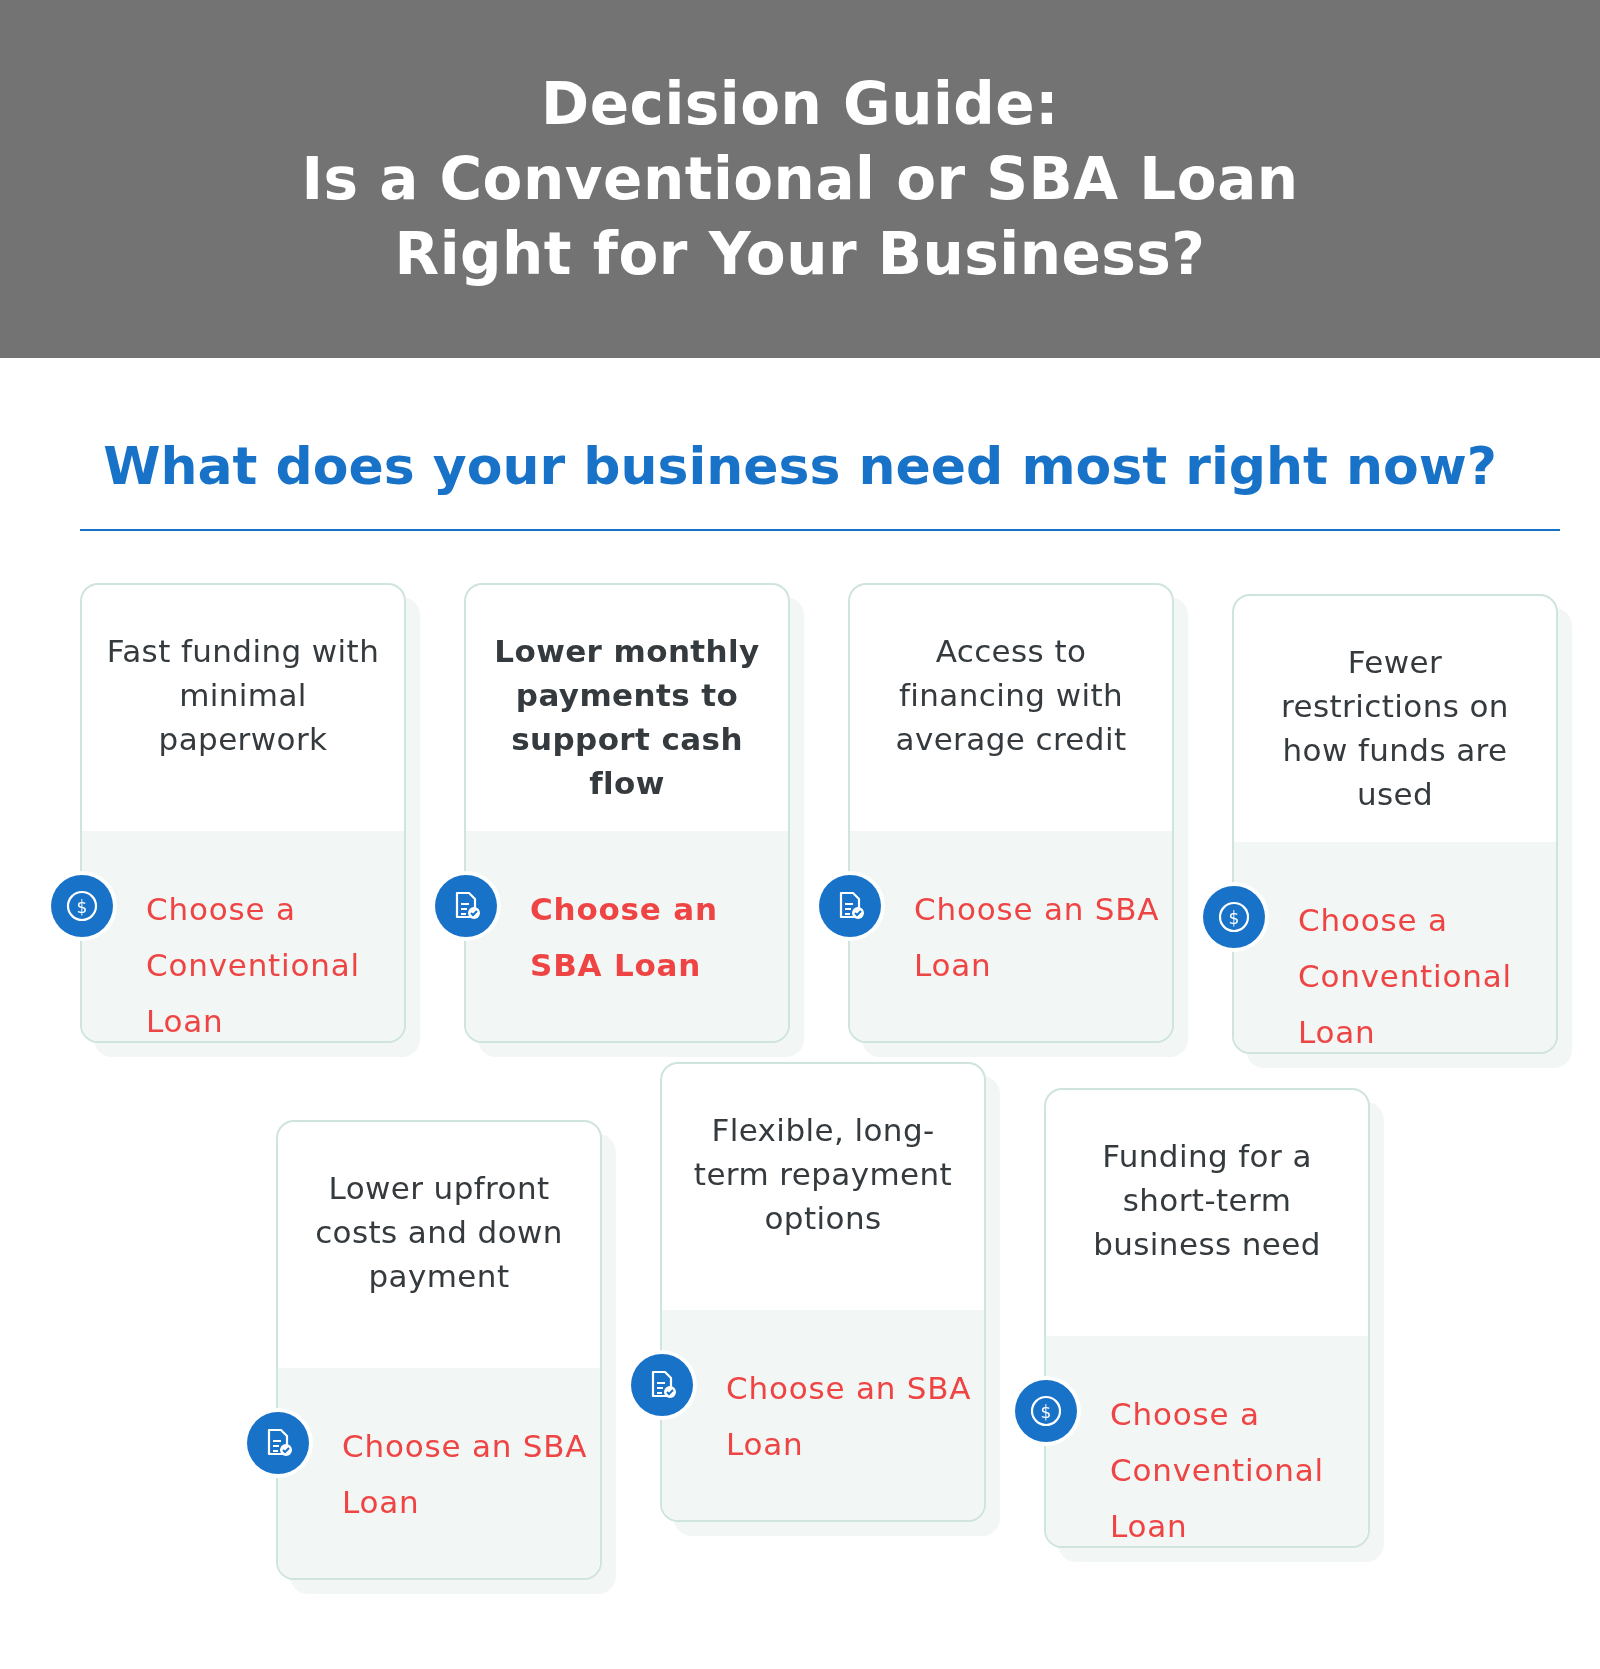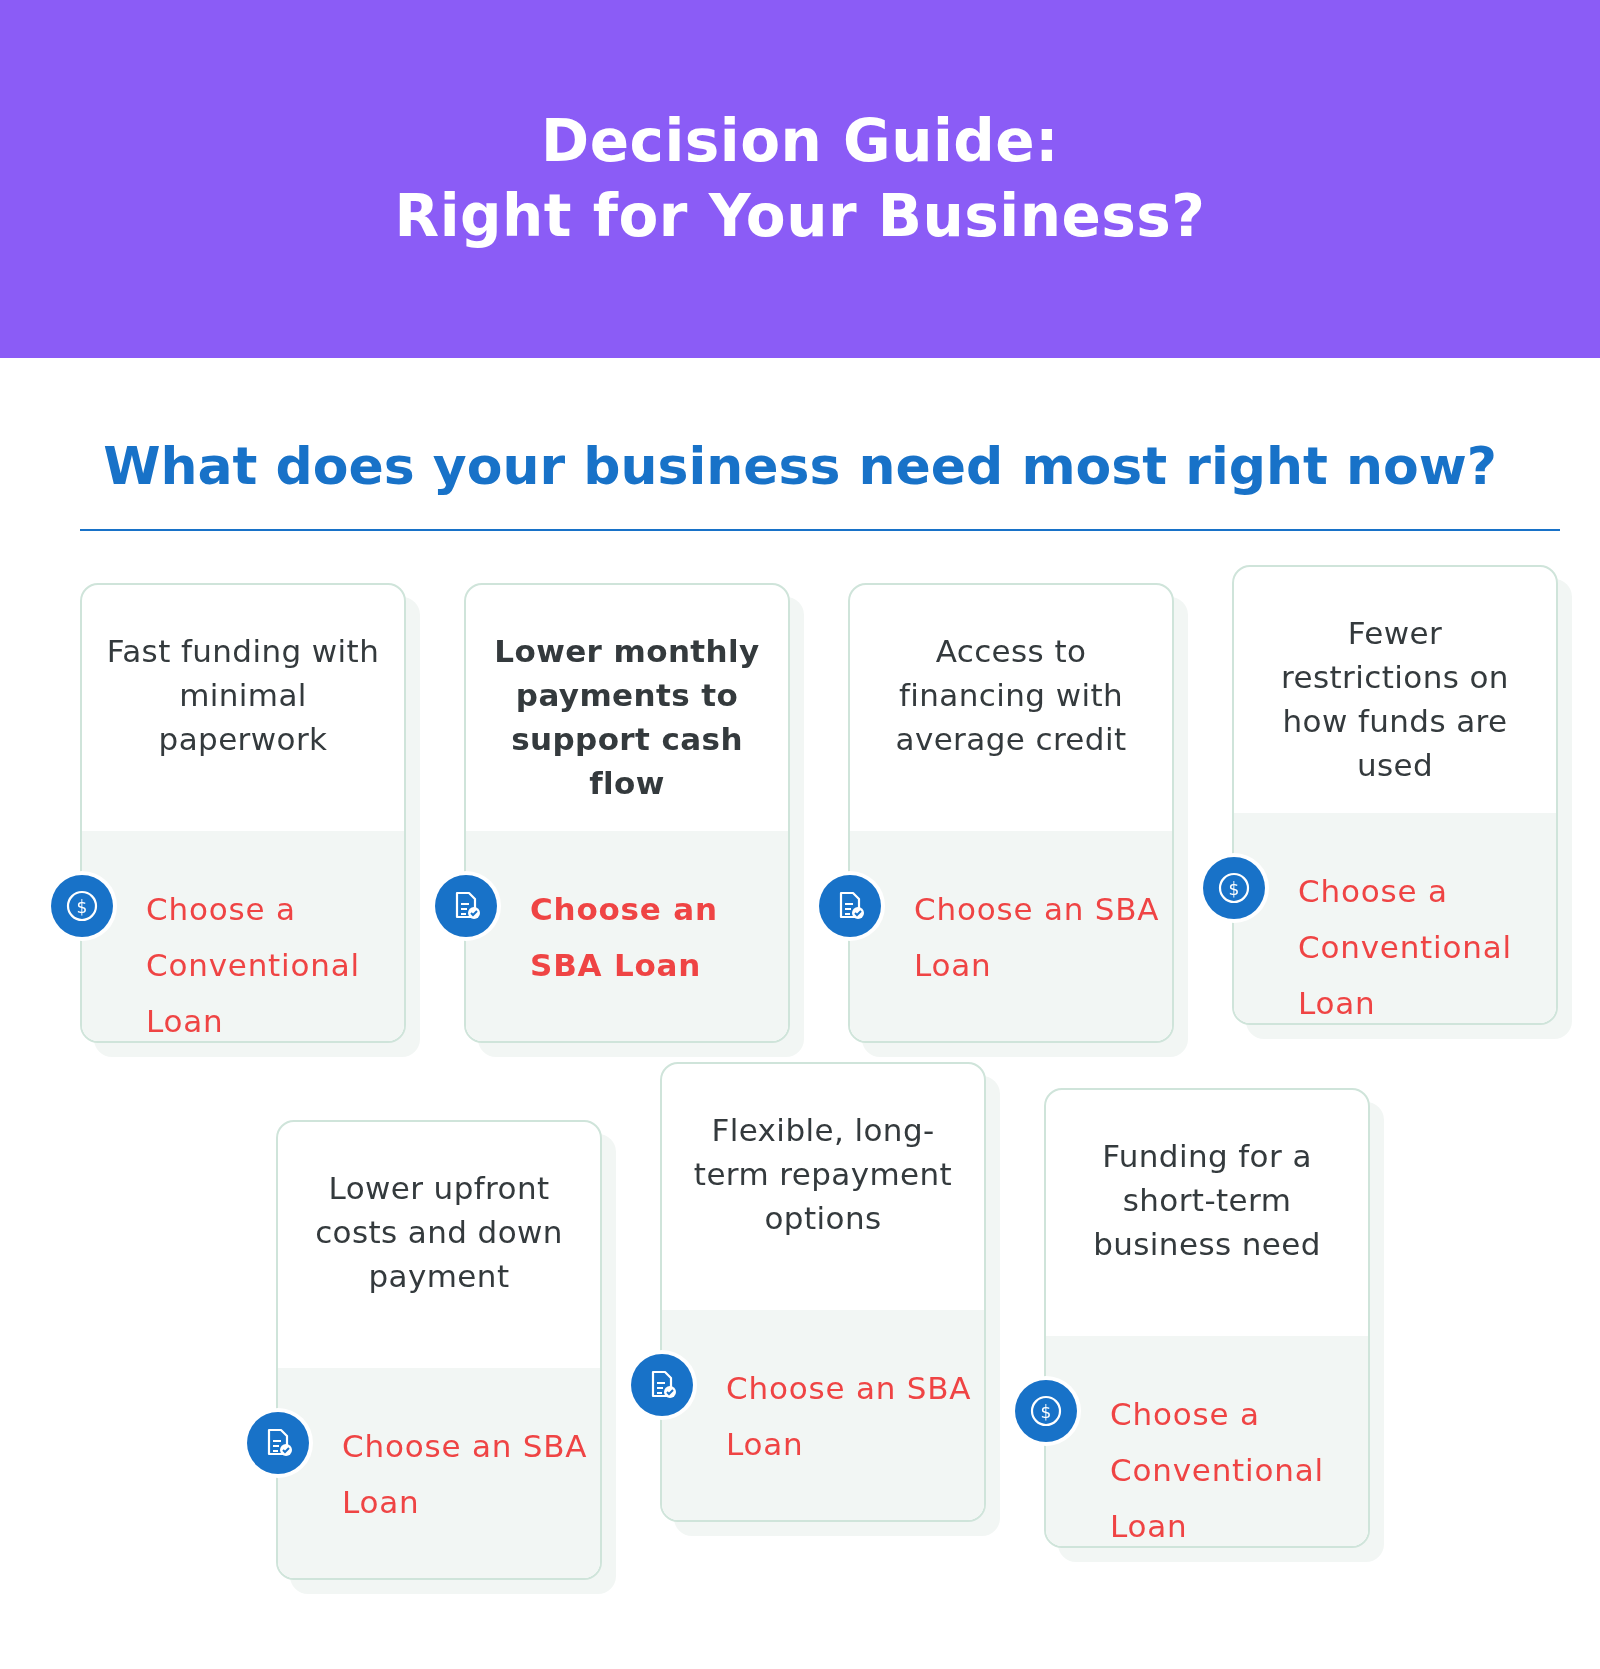--- a/index.html
+++ b/index.html
@@ -1,35 +1,36 @@
 <!DOCTYPE html>
 <html><head>
 <meta charset="utf-8">
 <style>
   html, body { margin:0; padding:0; }
   body { width:1600px; height:1669px; background:#ffffff; font-family:"DejaVu Sans","Liberation Sans",sans-serif; position:relative; overflow:hidden; }
-  .header { position:absolute; left:0; top:0; width:1600px; height:358px; background:#8b5cf6; display:flex; flex-direction:column; align-items:center; justify-content:center; }
+  .header { position:absolute; left:0; top:0; width:1600px; height:358px; background:#737373; display:flex; flex-direction:column; align-items:center; justify-content:center; }
   .header .line { color:#ffffff; font-weight:bold; font-size:58px; line-height:75px; letter-spacing:0.5px; text-align:center; }
   .subtitle { position:absolute; left:0; top:436px; width:1600px; text-align:center; color:#1872c8; font-weight:bold; font-size:52px; line-height:60px; }
   .divider { position:absolute; left:80px; top:529px; width:1480px; height:2px; background:#1872c8; }
   .card { position:absolute; width:326px; height:460px; }
   .card .shadow { position:absolute; left:14px; top:14px; width:326px; height:460px; background:#f2f6f4; border-radius:18px; }
   .card .box { position:absolute; left:0; top:0; width:322px; height:456px; border:2px solid #cfe4da; border-radius:18px; background:#ffffff; overflow:hidden; }
   .card .top { position:absolute; left:0; top:0; width:100%; height:246px; display:flex; align-items:flex-start; justify-content:center; padding-top:44px; box-sizing:border-box; }
   .card .top .need { color:#343a3d; font-size:31px; line-height:44px; text-align:center; width:280px; letter-spacing:0.4px; }
   .card .bottom { position:absolute; left:0; top:246px; width:100%; height:210px; background:#f2f6f4; }
   .card .choice { position:absolute; left:64px; top:296px; color:#ef4444; font-size:31px; line-height:56px; letter-spacing:0.8px; width:250px; }
   .card .icon-ring { position:absolute; left:-33px; top:288px; width:70px; height:70px; border-radius:50%; background:#ffffff; display:flex; align-items:center; justify-content:center; }
   .card .icon { width:62px; height:62px; border-radius:50%; background:#1872c8; display:flex; align-items:center; justify-content:center; }
 </style>
 </head>
 <body>
 
 <div class="header">
   <div class="line">Decision Guide:</div>
+  <div class="line">Is a Conventional or SBA Loan</div>
   <div class="line">Right for Your Business?</div>
 </div>
 
 <div class="subtitle">What does your business need most right now?</div>
 <div class="divider"></div>
 
 <div class="card" style="left:80px;top:583px;">
   <div class="shadow"></div>
   <div class="box">
     <div class="top">
@@ -87,21 +88,21 @@
           <line x1="12" y1="15" x2="20" y2="15" stroke="#fff" stroke-width="2"></line>
           <line x1="12" y1="20" x2="18" y2="20" stroke="#fff" stroke-width="2"></line>
           <line x1="12" y1="25" x2="17" y2="25" stroke="#fff" stroke-width="2"></line>
           <circle cx="25" cy="24" r="6" fill="#fff"></circle>
           <path d="M22 24l2 2 4-4" fill="none" stroke="#1872c8" stroke-width="2"></path>
         </svg>
   </div>
     </div>
 </div>
 
-<div class="card" style="left:1232px;top:565px;">
+<div class="card" style="left:1232px;top:594px;">
   <div class="shadow"></div>
   <div class="box">
     <div class="top">
         <div class="need">Fewer restrictions on how funds are used</div>
       </div>
     <div class="bottom"></div>
     <div class="choice">Choose a Conventional Loan</div>
   </div>
   <div class="icon-ring">
       <div class="icon">

